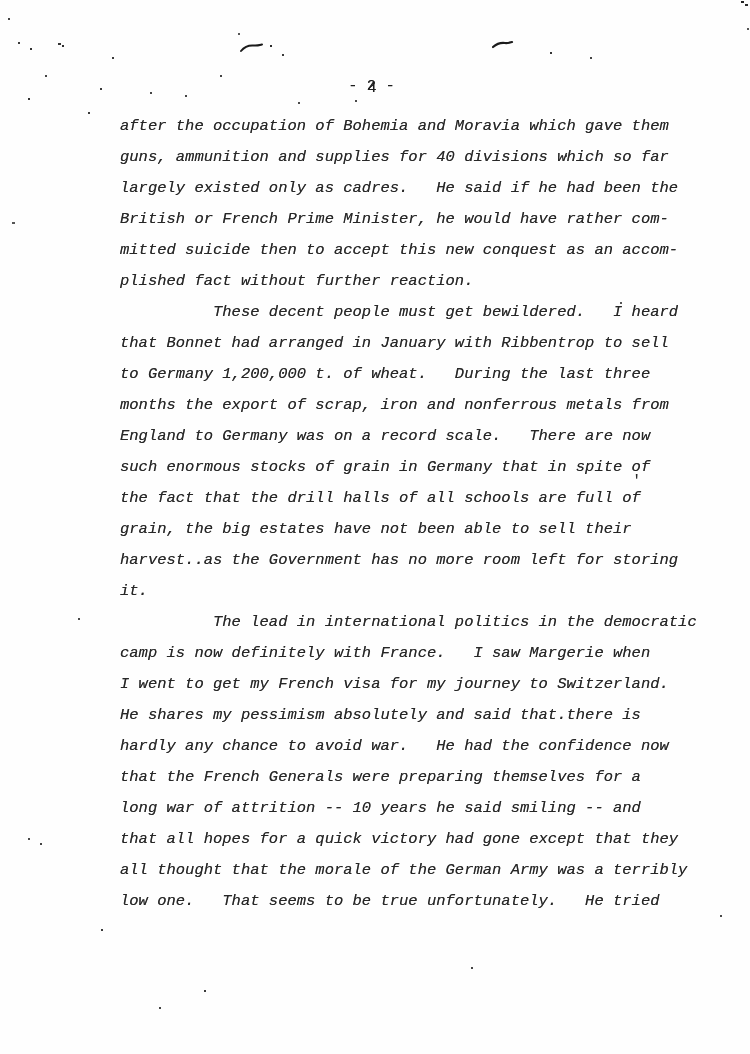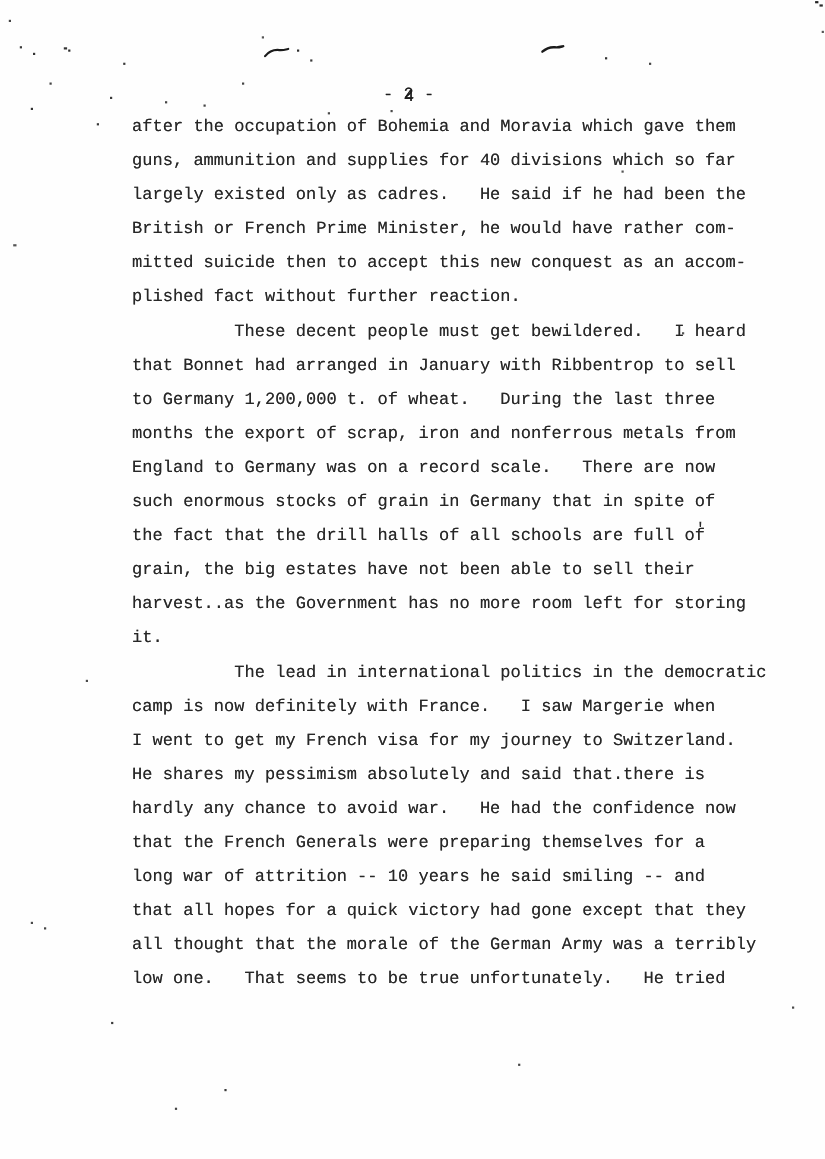--- a/index.html
+++ b/index.html
@@ -32,27 +32,28 @@
   }
   .over-stack .over-char {
     position: absolute;
     left: 0.5px;
     top: 1.5px;
   }
   
   .doc-lines {
     position: absolute;
     left: 120px;
-    top: 100px;
+    top: 111px;
     width: 600px;
     font-size: 15.5px;
     line-height: 31px;
     color: #272727;
     white-space: pre;
     text-shadow: 0 0 0.6px rgba(35,35,35,0.65);
+    font-style: italic;
   }
   .doc-lines .line { height: 31px; }
   
   .pen-mark { position: absolute; }
   .pen-mark-left  { left: 240px; top: 42px; }
   .pen-mark-right { left: 492px; top: 39px; }
   
   .stray-apostrophe {
     position: absolute;
     left: 632px;

